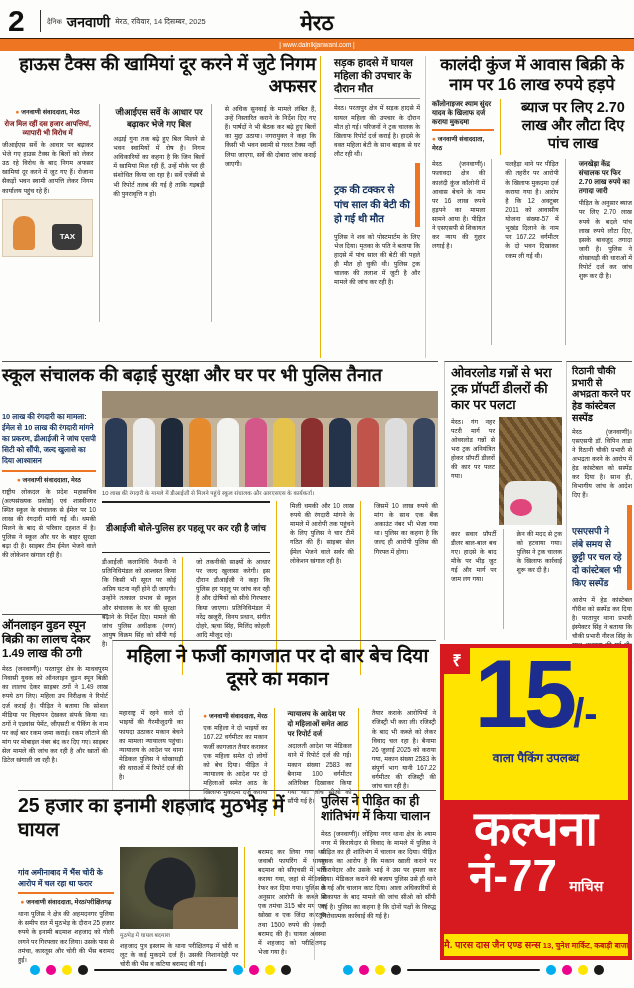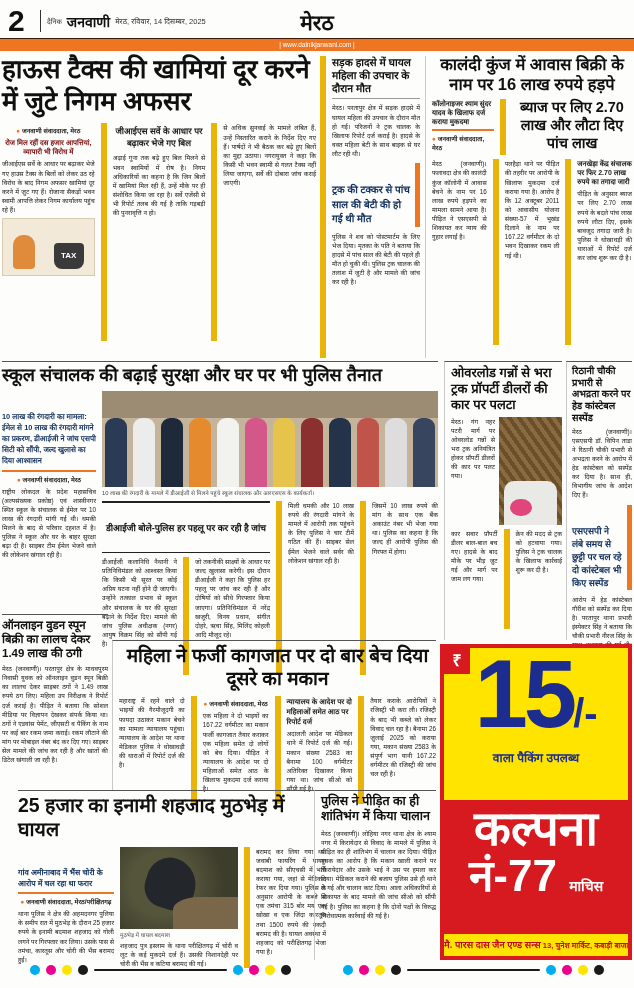--- a/index.html
+++ b/index.html
@@ -19,21 +19,21 @@
   .ribbon:after{right:-2px;clip-path:polygon(0 0,100% 0,60% 50%,100% 100%,0 100%);}
   .ribbon .site{display:block;text-align:center;font-size:6.5px;color:#fff;line-height:12px;}
   
   .story{position:absolute;box-sizing:border-box;}
   .hl{font-weight:800;color:#101010;line-height:1.22;}
   .byline{font-size:6.4px;font-weight:700;color:#222;margin:3px 0;text-align:center;}
   .byline:before{content:"● ";color:#ee7623;}
   .body{font-size:6.3px;line-height:1.45;text-align:justify;color:#222;}
   .cols{display:flex;gap:6px;}
   .cols>div{flex:1;min-width:0;}
-  .vd{border-left:6px solid #eab308;padding-left:6px;}
+  .vd{border-left:1px solid #eab308;padding-left:13px;}
   .navy{color:#12315e;margin-top:20px;}
   .orange-rule{height:2px;background:#ee7623;margin:3px 0;}
   .callout{display:flex;align-items:stretch;margin:5px 0;}
   .callout .ct{font-weight:800;line-height:1.45;}
   .callout .obar{width:5px;background:#ee7623;margin-left:5px;flex:0 0 auto;}
   .subbox{border-top:2px solid #222;border-bottom:1px solid #222;padding:18px 0;text-align:center;
           font-size:9px;font-weight:800;color:#101010;margin-bottom:4px;}
   .caption{font-size:5.8px;color:#444;margin-top:2px;}
   .topline{border-top:1.5px solid #555;}
   
@@ -81,21 +81,21 @@
       <span class="paper-name">जनवाणी</span>
       <span class="paper-meta">मेरठ, रविवार, 14 दिसम्बर, 2025</span>
     </div>
     <div class="city-title">मेरठ</div>
   </div>
   <div class="ribbon">
     <span class="site">| www.dainikjanwani.com |</span>
   </div>
 
   <div class="story" style="left:2px;top:54px;width:314px;height:306px;">
-    <div class="hl" style="font-size:26px;text-align:left;">हाऊस टैक्स की खामियां दूर करने में जुटे निगम अफसर</div>
+    <div class="hl" style="font-size:18px;text-align:right;">हाऊस टैक्स की खामियां दूर करने में जुटे निगम अफसर</div>
     <div class="cols" style="margin-top:6px;height:218px;">
       <div>
         <div class="byline">जनवाणी संवाददाता, मेरठ</div>
         <div style="font-size:7px;font-weight:800;color:#7a1010;text-align:center;margin-bottom:3px;">रोज मिल रहीं दस हजार आपत्तियां, व्यापारी भी विरोध में</div>
         <div class="body">जीआईएस सर्वे के आधार पर बढ़ाकर भेजे गए हाउस टैक्स के बिलों को लेकर उठ रहे विरोध के बाद निगम अफसर खामियां दूर करने में जुट गए हैं। रोजाना सैकड़ों भवन स्वामी आपत्ति लेकर निगम कार्यालय पहुंच रहे हैं।</div>
         <div class="tax-illo">
           <div class="fig"></div>
           <div class="bag">TAX</div>
         </div>
       </div>
@@ -227,21 +227,21 @@
     <div class="body">आरोप में हेड कांस्टेबल गौरीश को सस्पेंड कर दिया है। परतापुर थाना प्रभारी इंस्पेक्टर सिंह ने बताया कि चौकी प्रभारी नीरज सिंह के साथ अभद्रता की गई थी। इसकी रिपोर्ट एसएसपी को भेजी गई थी। वहीं, लंबे समय से बिना सूचना छुट्टी पर चल रहे दो कांस्टेबलों को भी निलंबित किया गया है। एसएसपी ने सभी थाना प्रभारियों को अनुशासन बनाए रखने के निर्देश दिए हैं।</div>
   </div>
 
   <div class="story topline" style="left:2px;top:614px;width:106px;height:176px;padding-top:3px;">
     <div class="hl" style="font-size:11.5px;text-align:left;">ऑनलाइन वुडन स्पून बिक्री का लालच देकर 1.49 लाख की ठगी</div>
     <div class="body" style="margin-top:4px;">मेरठ (जनवाणी)। परतापुर क्षेत्र के माधवपुरम निवासी युवक को ऑनलाइन वुडन स्पून बिक्री का लालच देकर साइबर ठगों ने 1.49 लाख रुपये ठग लिए। महिला उप निरीक्षक ने रिपोर्ट दर्ज कराई है। पीड़ित ने बताया कि सोशल मीडिया पर विज्ञापन देखकर संपर्क किया था। ठगों ने एडवांस पेमेंट, जीएसटी व पैकिंग के नाम पर कई बार रकम जमा कराई। रकम लौटाने की मांग पर मोबाइल नंबर बंद कर दिए गए। साइबर सेल मामले की जांच कर रही है और खातों की डिटेल खंगाली जा रही है।</div>
   </div>
 
   <div class="story topline" style="left:112px;top:640px;width:324px;height:150px;padding:3px 0 0 0;border-left:1px solid #c9c9c9;padding-left:6px;">
     <div class="hl" style="font-size:19px;text-align:center;">महिला ने फर्जी कागजात पर दो बार बेच दिया दूसरे का मकान</div>
-    <div class="cols" style="margin-top:6px;height:108px;">
+    <div class="cols" style="margin-top:18px;height:108px;">
       <div>
           <div class="body">महाराष्ट्र में रहने वाले दो भाइयों की गैरमौजूदगी का फायदा उठाकर मकान बेचने का मामला न्यायालय पहुंचा। न्यायालय के आदेश पर थाना मेडिकल पुलिस ने धोखाधड़ी की धाराओं में रिपोर्ट दर्ज की है।</div>
         </div>
       <div class="vd">
         <div class="byline">जनवाणी संवाददाता, मेरठ</div>
         <div class="body">एक महिला ने दो भाइयों का 167.22 वर्गमीटर का मकान फर्जी कागजात तैयार कराकर एक महिला समेत दो लोगों को बेच दिया। पीड़ित ने न्यायालय के आदेश पर दो महिलाओं समेत आठ के खिलाफ मुकदमा दर्ज कराया है।</div>
       </div>
       <div class="vd">
         <div style="font-size:7.2px;font-weight:800;margin-bottom:3px;">न्यायालय के आदेश पर दो महिलाओं समेत आठ पर रिपोर्ट दर्ज</div>
         <div class="body">अदालती आदेश पर मेडिकल थाने में रिपोर्ट दर्ज की गई। मकान संख्या 2583 का बैनामा 100 वर्गमीटर अतिरिक्त दिखाकर किया गया था। जांच सीओ को सौंपी गई है।</div>

